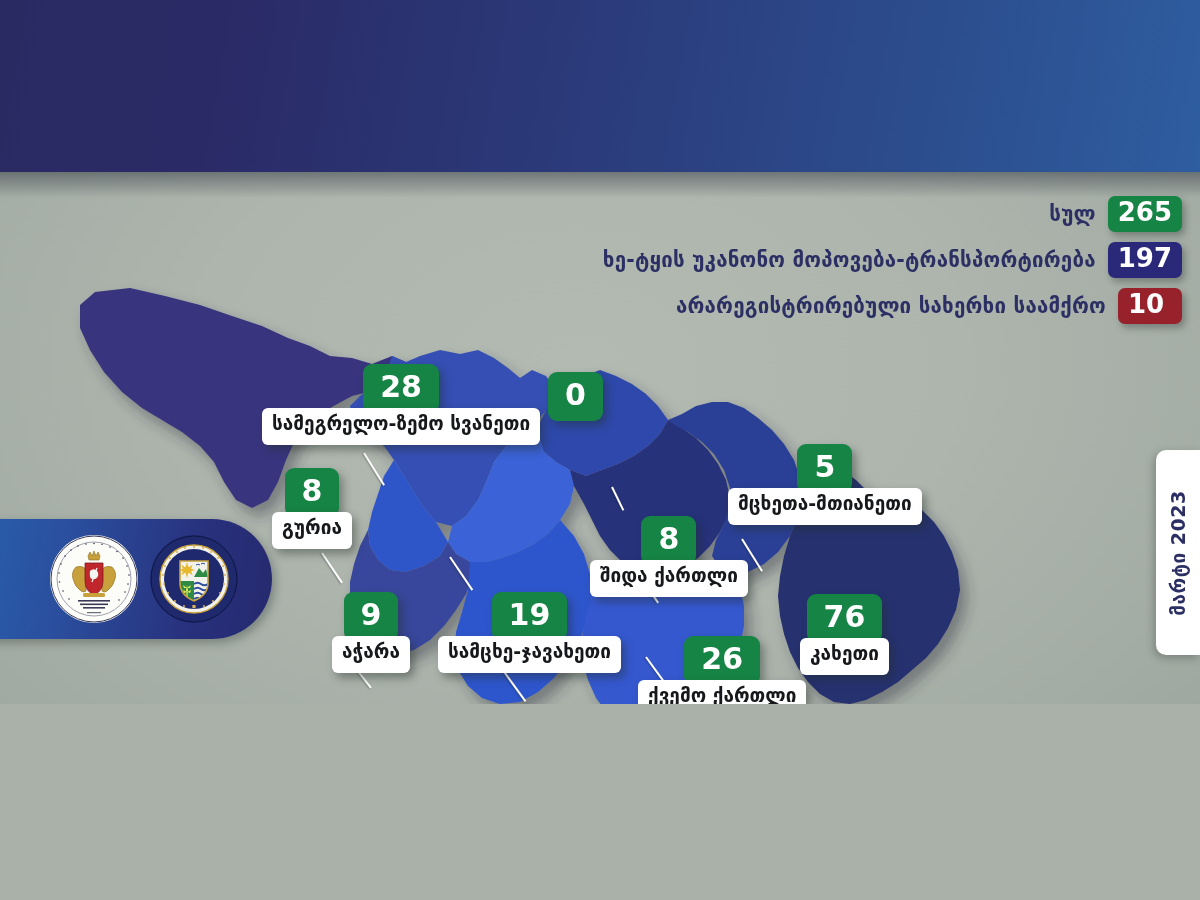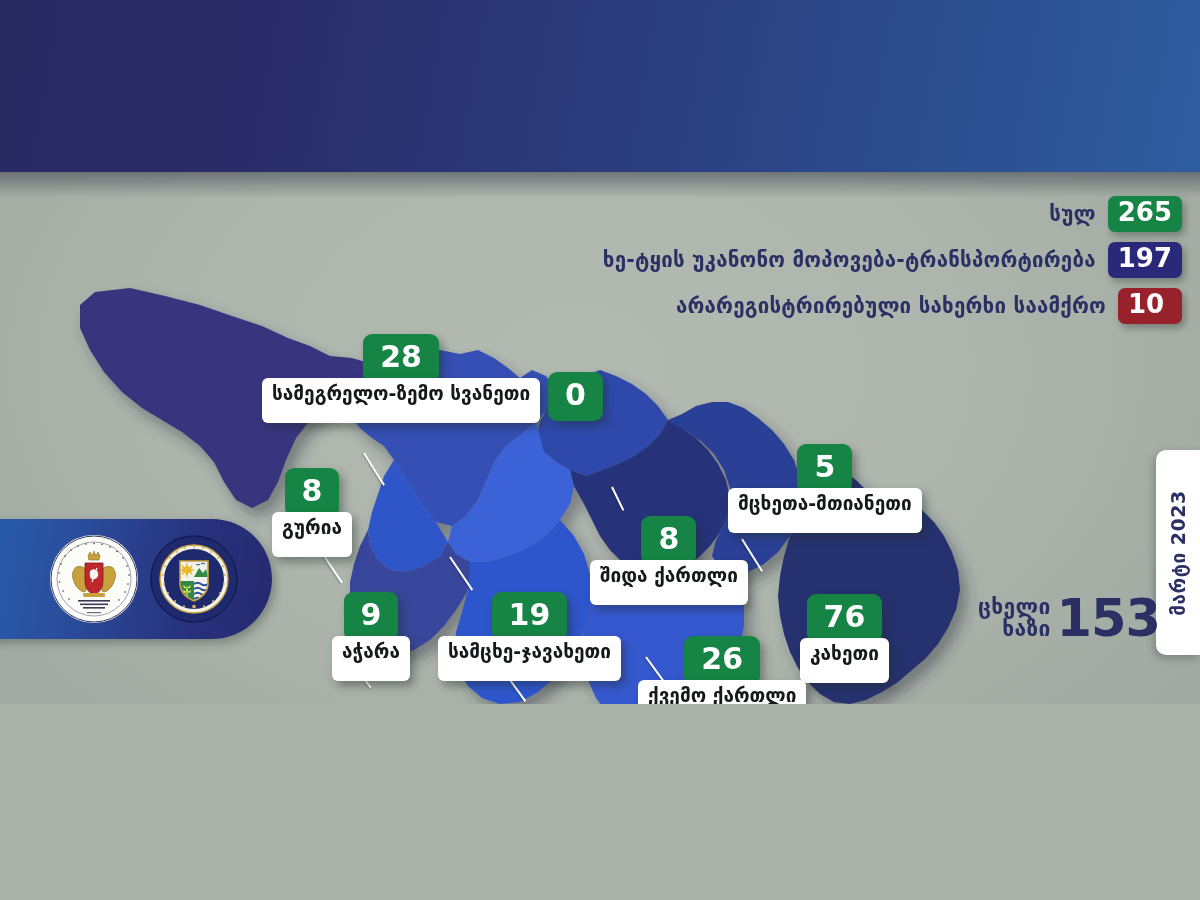--- a/index.html
+++ b/index.html
@@ -118,21 +118,21 @@
     border-radius: 9px;
     box-shadow: 4px 5px 8px rgba(35,45,40,0.42);
   }
   .callout-name {
     margin-top: -5px;
     background: #ffffff;
     color: #16181c;
     font-size: 19px;
     font-weight: bold;
     line-height: 1.22;
-    padding: 4px 10px 18px 10px;
+    padding: 4px 10px 10px 10px;
     border-radius: 6px;
     white-space: pre;
     text-align: center;
     box-shadow: 4px 5px 8px rgba(35,45,40,0.42);
   }
   .leader {
     position: absolute;
     z-index: 22;
     background: #ffffff;
     height: 2px;
@@ -304,21 +304,21 @@
   <div class="leader" style="left:612px; top:486px; width:26px; transform:rotate(64deg);"></div>
   <div class="leader" style="left:322px; top:552px; width:36px; transform:rotate(56deg);"></div>
   <div class="leader" style="left:450px; top:556px; width:40px; transform:rotate(56deg);"></div>
   <div class="leader" style="left:638px; top:572px; width:36px; transform:rotate(56deg);"></div>
   <div class="leader" style="left:742px; top:538px; width:38px; transform:rotate(58deg);"></div>
   <div class="leader" style="left:350px; top:660px; width:34px; transform:rotate(52deg);"></div>
   <div class="leader" style="left:502px; top:668px; width:40px; transform:rotate(54deg);"></div>
   <div class="leader" style="left:646px; top:656px; width:36px; transform:rotate(54deg);"></div>
   <div class="leader" style="left:838px; top:634px; width:36px; transform:rotate(56deg);"></div>
 
-  <div class="callout" style="left:262px; top:334px;">
+  <div class="callout" style="left:262px; top:364px;">
     <span class="callout-value">28</span>
     <span class="callout-name">სამეგრელო-ზემო სვანეთი</span>
   </div>
 
   <div class="callout" style="left:548px; top:372px;">
     <span class="callout-value">0</span>
   </div>
 
   <div class="callout" style="left:728px; top:444px;">
     <span class="callout-value">5</span>
@@ -353,27 +353,20 @@
 
   <div class="callout" style="left:638px; top:636px;">
     <span class="callout-value">26</span>
     <span class="callout-name">ქვემო ქართლი</span>
   </div>
 
   <div id="date-chip">
     <span id="date-chip-text">მარტი 2023</span>
   </div>
 
-  <div id="hotline">
-    <span id="hotline-words">
-      <span>ცხელი</span>
-      <span>ხაზი</span>
-    </span>
-    <span id="hotline-number">153</span>
-  </div>
 
   <div id="logo-pill">
 
     <div class="emblem" id="emblem-ministry">
       <svg width="88" height="88" viewBox="0 0 88 88" xmlns="http://www.w3.org/2000/svg">
         <circle cx="44" cy="44" r="43" fill="#fcfcf8" stroke="#3a3a58" stroke-width="1"></circle>
         <circle cx="44" cy="44" r="37" fill="none" stroke="#7a7a90" stroke-width="0.7"></circle>
 
         <g fill="#3a3a58">
           <circle cx="44" cy="8.5" r="0.8"></circle>

